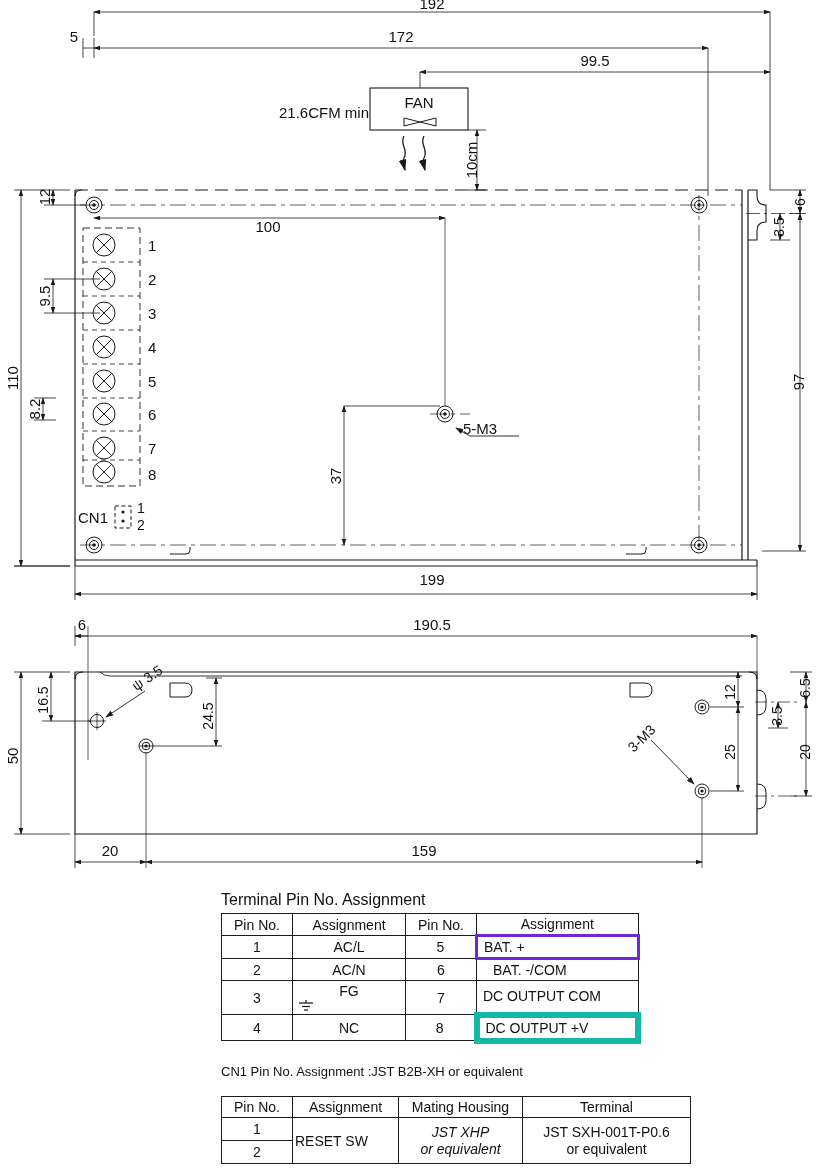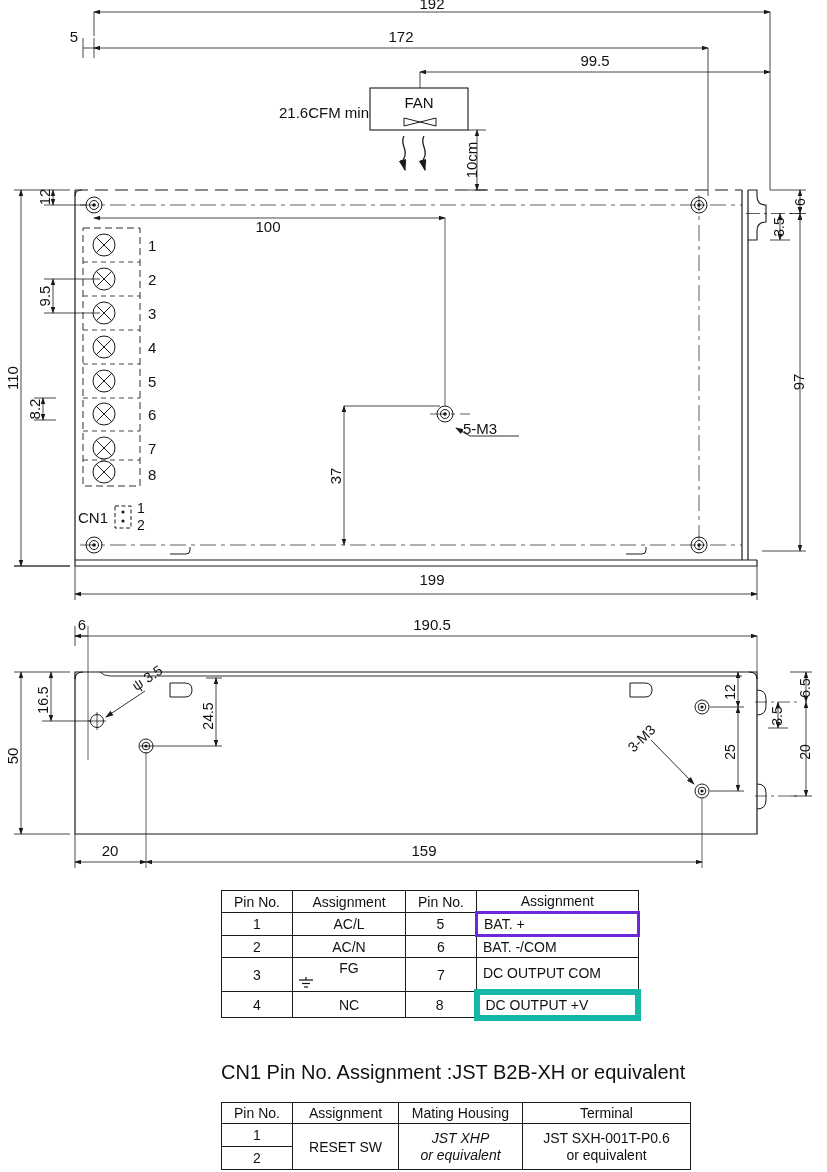--- a/index.html
+++ b/index.html
@@ -376,41 +376,42 @@
     <text x="735" y="752" text-anchor="middle" transform="rotate(-90 735 752)" font-size="14">25</text>
     <text x="810" y="688" text-anchor="middle" transform="rotate(-90 810 688)" font-size="14">6.5</text>
     <text x="782" y="716" text-anchor="middle" transform="rotate(-90 782 716)" font-size="14">3.5</text>
     <text x="810" y="752" text-anchor="middle" transform="rotate(-90 810 752)" font-size="14">20</text>
     <text x="645" y="742" text-anchor="middle" transform="rotate(-44 645 742)" font-size="14">3-M3</text>
   </g>
 
 </svg>
 
 <div style="position:absolute;left:221px;top:890px;width:420px;">
+  <div style="font-size:16px;line-height:20px;margin-bottom:3px;">Terminal Pin No. Assignment</div>
   <table style="width:420px;font-size:14px;">
     <thead>
       <tr>
         <th style="border:1px solid #1a1a1a;width:70px;padding:2px 0;font-weight:normal;text-align:center;">Pin No.</th>
         <th style="border:1px solid #1a1a1a;width:112px;padding:2px 0;font-weight:normal;text-align:center;">Assignment</th>
         <th style="border:1px solid #1a1a1a;width:70px;padding:2px 0;font-weight:normal;text-align:center;">Pin No.</th>
         <th style="border:1px solid #1a1a1a;padding:2px 0;font-weight:normal;text-align:center;">Assignment</th>
       </tr>
     </thead>
     <tbody>
       <tr>
         <td style="border:1px solid #1a1a1a;padding:2px 0;text-align:center;">1</td>
         <td style="border:1px solid #1a1a1a;padding:2px 0;text-align:center;">AC/L</td>
         <td style="border:1px solid #1a1a1a;padding:2px 0;text-align:center;">5</td>
         <td style="border:3px solid #6d28d9;padding:2px 0 2px 6px;text-align:left;">BAT. +</td>
       </tr>
       <tr>
         <td style="border:1px solid #1a1a1a;padding:2px 0;text-align:center;">2</td>
         <td style="border:1px solid #1a1a1a;padding:2px 0;text-align:center;">AC/N</td>
         <td style="border:1px solid #1a1a1a;padding:2px 0;text-align:center;">6</td>
-        <td style="border:1px solid #1a1a1a;padding:2px 0 2px 6px;text-align:left;">BAT. -/COM</td>
+        <td style="border:1px solid #1a1a1a;padding:2px 0 2px 16px;text-align:left;">BAT. -/COM</td>
       </tr>
       <tr>
         <td style="border:1px solid #1a1a1a;padding:2px 0;text-align:center;">3</td>
         <td style="border:1px solid #1a1a1a;padding:2px 0;text-align:center;">
           <span>FG</span>
           <svg width="16" height="13" style="vertical-align:-2px;margin-left:5px;">
             <g stroke="#111" stroke-width="1.2" fill="none">
               <line x1="8" y1="1" x2="8" y2="4"></line>
               <line x1="1" y1="4" x2="15" y2="4"></line>
               <line x1="4" y1="7.5" x2="12" y2="7.5"></line>
@@ -425,34 +426,34 @@
         <td style="border:1px solid #1a1a1a;padding:2px 0;text-align:center;">4</td>
         <td style="border:1px solid #1a1a1a;padding:2px 0;text-align:center;">NC</td>
         <td style="border:1px solid #1a1a1a;padding:2px 0;text-align:center;">8</td>
         <td style="border:6px solid #14b8a6;padding:2px 0 2px 6px;text-align:left;margin-top:48px;">DC OUTPUT +V</td>
       </tr>
     </tbody>
   </table>
 </div>
 
 <div style="position:absolute;left:221px;top:1062px;width:470px;">
-  <div style="font-size:20px;line-height:20px;margin-bottom:20px;">CN1 Pin No. Assignment :JST B2B-XH or equivalent</div>
+  <div style="font-size:13px;line-height:20px;margin-bottom:14px;">CN1 Pin No. Assignment :JST B2B-XH or equivalent</div>
   <table style="width:470px;font-size:14px;">
     <thead>
       <tr>
         <th style="border:1px solid #1a1a1a;width:70px;padding:2px 0;font-weight:normal;text-align:center;">Pin No.</th>
         <th style="border:1px solid #1a1a1a;width:105px;padding:2px 0;font-weight:normal;text-align:center;">Assignment</th>
         <th style="border:1px solid #1a1a1a;width:123px;padding:2px 0;font-weight:normal;text-align:center;margin-left:48px;">Mating Housing</th>
         <th style="border:1px solid #1a1a1a;padding:2px 0;font-weight:normal;text-align:center;">Terminal</th>
       </tr>
     </thead>
     <tbody>
       <tr>
         <td style="border:1px solid #1a1a1a;padding:1px 0;text-align:center;height:20px;">1</td>
-        <td rowspan="2" style="border:1px solid #1a1a1a;padding:2px 16px;text-align:center;">RESET SW</td>
+        <td rowspan="2" style="border:1px solid #1a1a1a;padding:2px 2px;">RESET SW</td>
         <td rowspan="2" style="border:1px solid #1a1a1a;padding:2px 0;text-align:center;line-height:17px;font-style:italic;">
           <div>JST XHP</div>
           <div>or equivalent</div>
         </td>
         <td rowspan="2" style="border:1px solid #1a1a1a;padding:2px 16px;text-align:center;line-height:17px;">
           <div>JST SXH-001T-P0.6</div>
           <div>or equivalent</div>
         </td>
       </tr>
       <tr>

